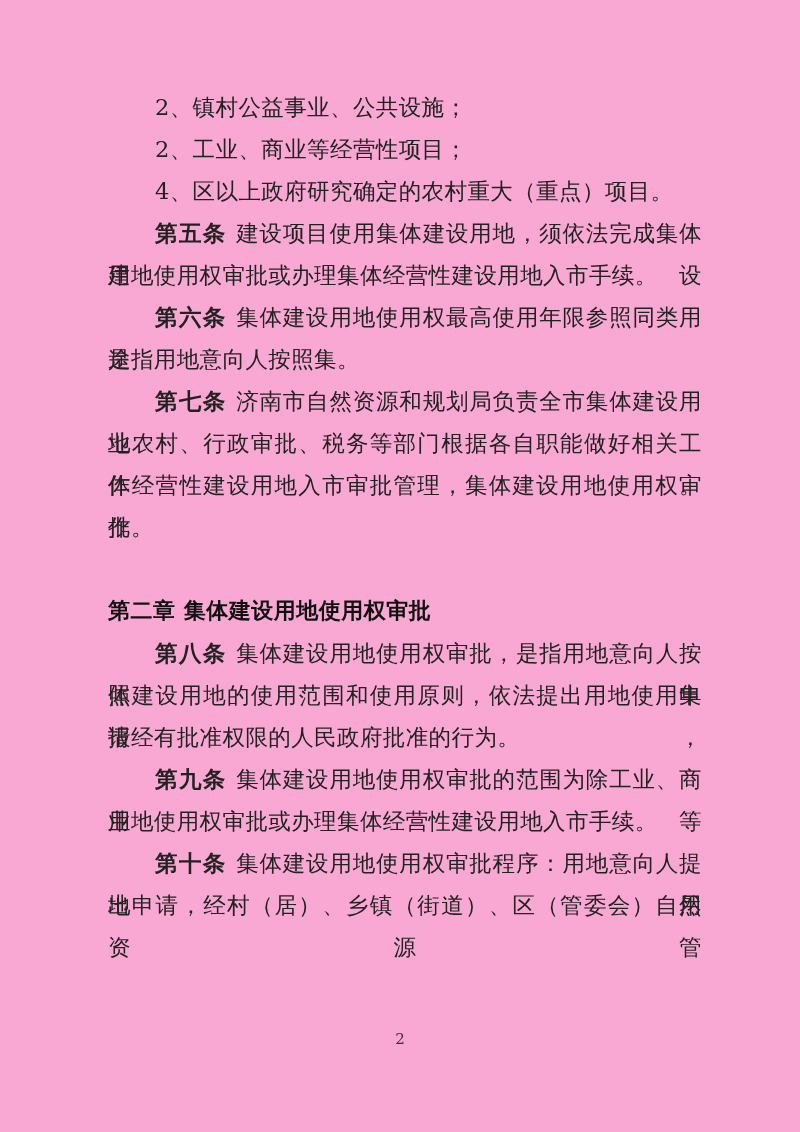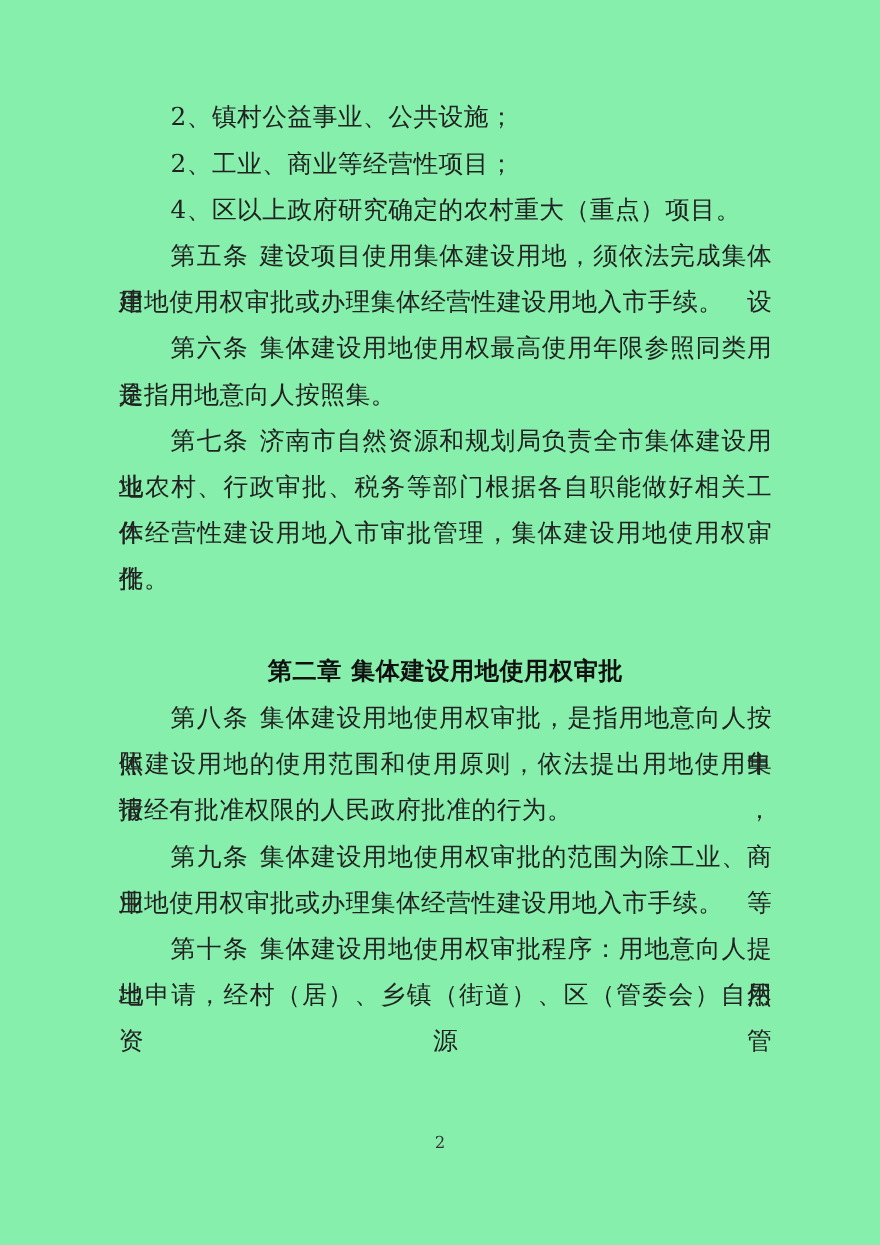--- a/index.html
+++ b/index.html
@@ -12,21 +12,21 @@
     height: 1132px;
     position: relative;
     font-family: "DejaVu Serif", serif;
     color: #1a1a1a;
     overflow: hidden;
   }
 
   .page {
     position: absolute;
     inset: 0;
-    background: #86efac;
+    background: #f9a8d4;
   }
 
   .text-column {
     position: absolute;
     left: 108px;
     top: 86px;
     width: 594px;
   }
 
   
@@ -49,39 +49,39 @@
   .line.indent {
     text-indent: 47px;
   }
 
   .line.last {
     text-align: left;
     text-align-last: left;
   }
 
   .art-label {
-    font-weight: normal;
+    font-weight: bold;
     letter-spacing: 1px;
     font-family: "DejaVu Serif", serif;
     margin-top: 24px;
   }
 
   .art-gap {
     display: inline-block;
     width: 9px;
   }
 
   .blank-line {
     height: 42px;
   }
 
   .chapter-heading {
     height: 42px;
     line-height: 42px;
-    text-align: center;
+    text-align: left;
     font-size: 22px;
     font-weight: bold;
     letter-spacing: 0.5px;
     color: #111111;
     font-family: "DejaVu Sans", sans-serif;
   }
 
   .page-number {
     position: absolute;
     left: 0;

